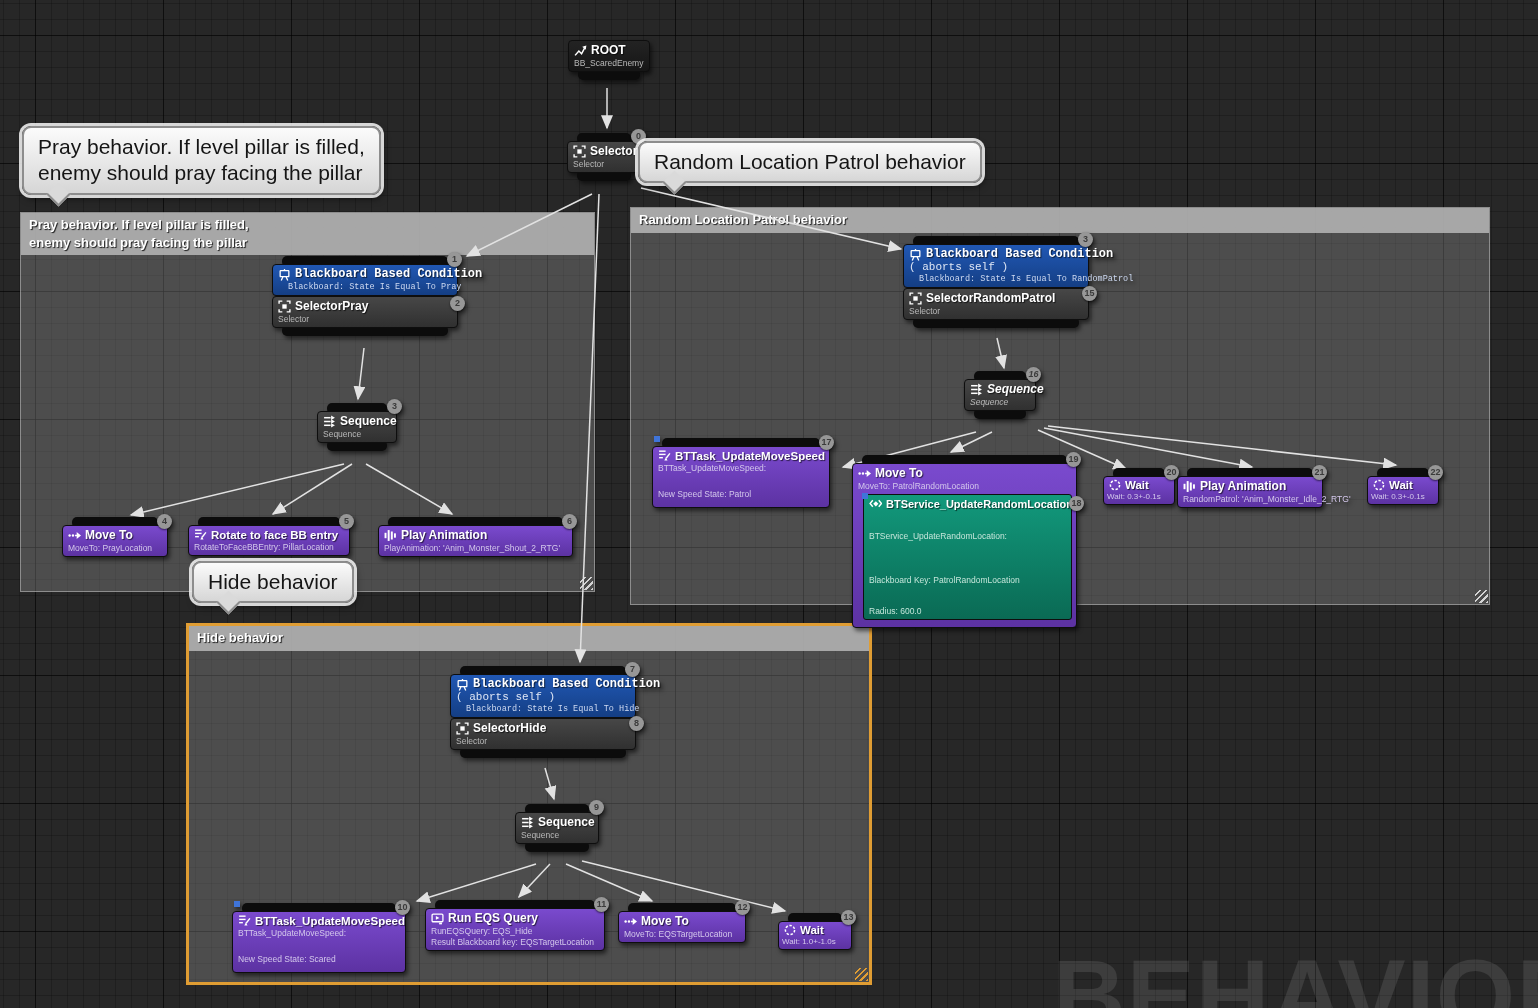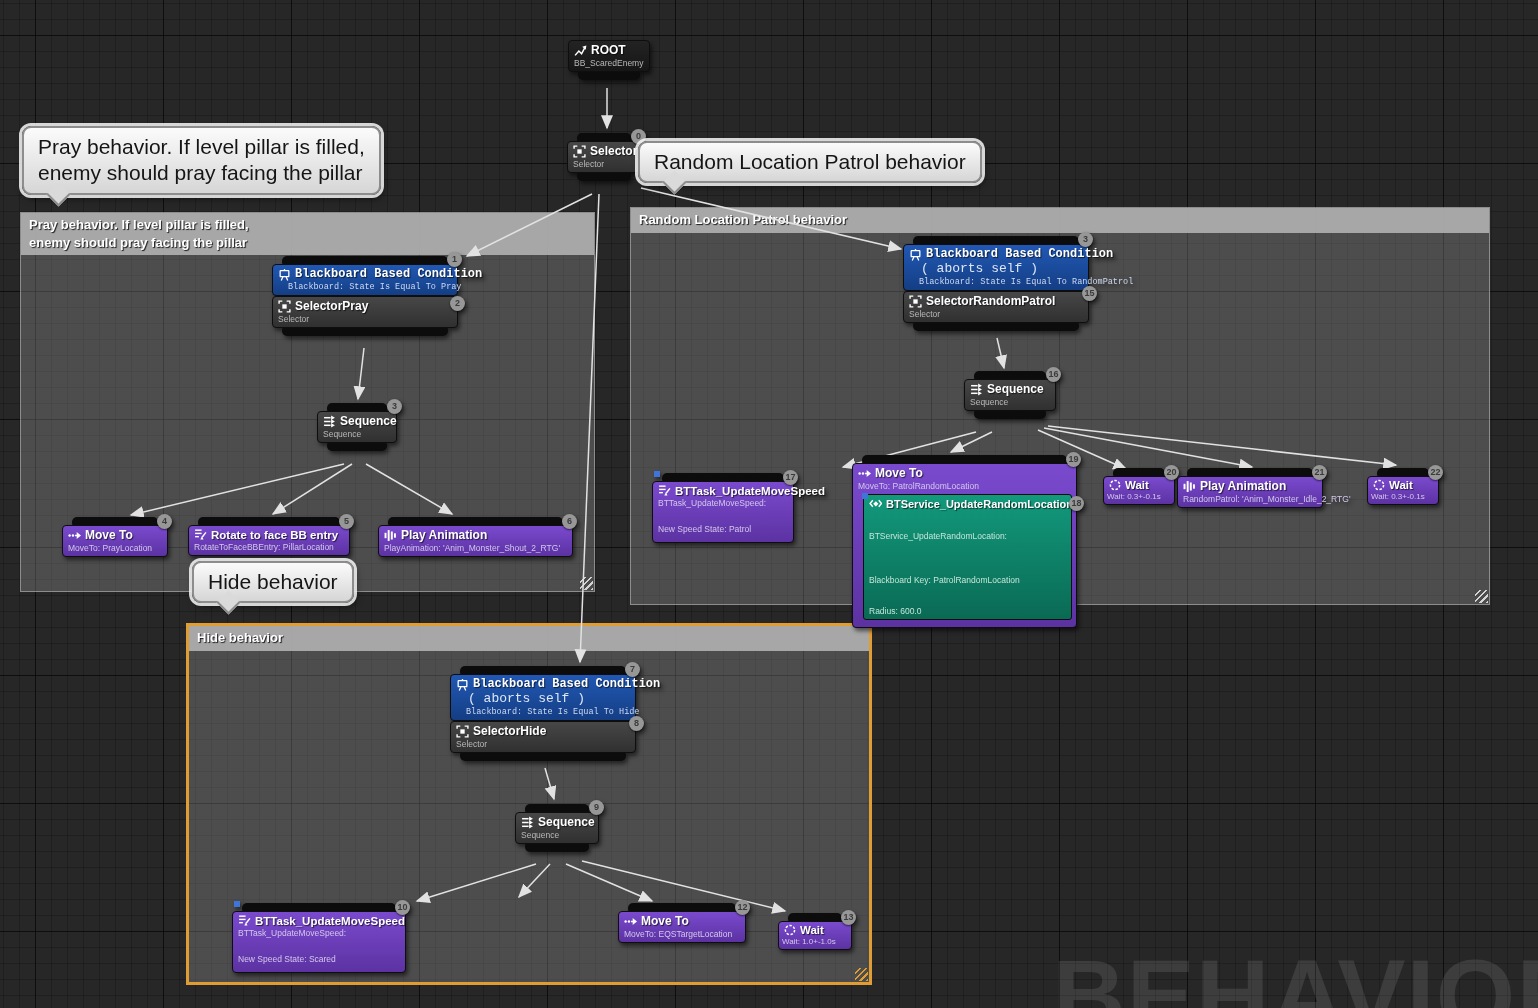--- a/index.html
+++ b/index.html
@@ -45,21 +45,21 @@
   .blk.purple{background:linear-gradient(180deg,#7a4ace,#5c32a2);}
   .blk.green{background:linear-gradient(180deg,#12997c,#0a6a54);}
   .blk.dark{background:linear-gradient(180deg,#232323,#161616);}
   .trow{display:flex;align-items:center;gap:4px;font-weight:bold;font-size:12px;color:#fff;
     padding:2px 5px 0;white-space:nowrap;text-shadow:1px 1px 1px rgba(0,0,0,.65);}
   .trow svg{flex:0 0 auto;}
   .sub{font-size:8.5px;color:#b9b9b9;padding:1px 5px 3px;white-space:nowrap;}
   .blue .sub{color:#cdd9f1;margin-left:10px;}
   .purple .sub{color:#d4c8ec;}
   .green .sub{color:#c4e6da;margin-top:20px;}
-  .aborts{font-size:13px;color:#dfe7f6;padding:0 17px;white-space:nowrap;}
+  .aborts{font-size:11px;color:#dfe7f6;padding:0 5px;white-space:nowrap;}
   .gap{height:12px;}
   .badge{position:absolute;width:15px;height:15px;border-radius:50%;background:#979797;
     color:#3b3b3b;font-size:9px;font-weight:bold;line-height:15px;text-align:center;
     z-index:8;box-shadow:0 1px 2px rgba(0,0,0,.6);}
   .bluedot{position:absolute;width:6px;height:6px;background:#3f74d9;z-index:9;}
   .service{margin:0 4px 5px 10px;border-radius:3px;border:1px solid #0e0e0e;position:relative;}
 </style>
 </head>
 <body>
 
@@ -295,36 +295,36 @@
           <svg width="13" height="13" viewBox="0 0 12 12">
             <use href="#i-selector"></use>
           </svg>
           <span>SelectorRandomPatrol</span>
         </div>
       <div class="sub">Selector</div>
     </div>
     <div class="cap b"></div>
   </div>
 
-  <div class="bt-node" style="left:964px;top:371px;width:92px;">
+  <div class="bt-node" style="left:964px;top:371px;width:72px;font-style:italic;">
     <span class="badge" style="right:-5px;top:-4px;">16</span>
     <div class="cap t"></div>
     <div class="blk grey">
       <div class="trow">
           <svg width="13" height="13" viewBox="0 0 12 12">
             <use href="#i-sequence"></use>
           </svg>
           <span>Sequence</span>
         </div>
       <div class="sub">Sequence</div>
     </div>
     <div class="cap b"></div>
   </div>
 
-  <div class="bt-node" style="left:652px;top:473px;width:142px;">
+  <div class="bt-node" style="left:652px;top:438px;width:178px;">
     <span class="bluedot" style="left:2px;top:-2px;"></span>
     <span class="badge" style="right:-4px;top:-3px;">17</span>
     <div class="cap t"></div>
     <div class="blk purple" style="padding-bottom:5px;">
       <div class="trow" style="font-size:11.5px;">
           <svg width="13" height="13" viewBox="0 0 12 12">
             <use href="#i-task"></use>
           </svg>
           <span>BTTask_UpdateMoveSpeed</span>
         </div>
@@ -455,20 +455,34 @@
             <use href="#i-task"></use>
           </svg>
           <span>BTTask_UpdateMoveSpeed</span>
         </div>
       <div class="sub">BTTask_UpdateMoveSpeed:</div>
       <div class="gap"></div>
       <div class="sub">New Speed State: Scared</div>
     </div>
   </div>
 
+  <div class="bt-node" style="left:425px;top:900px;width:180px;">
+    <span class="badge" style="right:-4px;top:-3px;">11</span>
+    <div class="cap t"></div>
+    <div class="blk purple">
+      <div class="trow">
+          <svg width="13" height="13" viewBox="0 0 12 12">
+            <use href="#i-eqs"></use>
+          </svg>
+          <span>Run EQS Query</span>
+        </div>
+      <div class="sub" style="padding-bottom:0;">RunEQSQuery: EQS_Hide</div>
+      <div class="sub">Result Blackboard key: EQSTargetLocation</div>
+    </div>
+  </div>
 
   <div class="bt-node" style="left:608px;top:903px;width:128px;padding-left:10px;">
     <span class="badge" style="right:-4px;top:-3px;">12</span>
     <div class="cap t"></div>
     <div class="blk purple">
       <div class="trow">
           <svg width="13" height="13" viewBox="0 0 12 12">
             <use href="#i-moveto"></use>
           </svg>
           <span>Move To</span>

